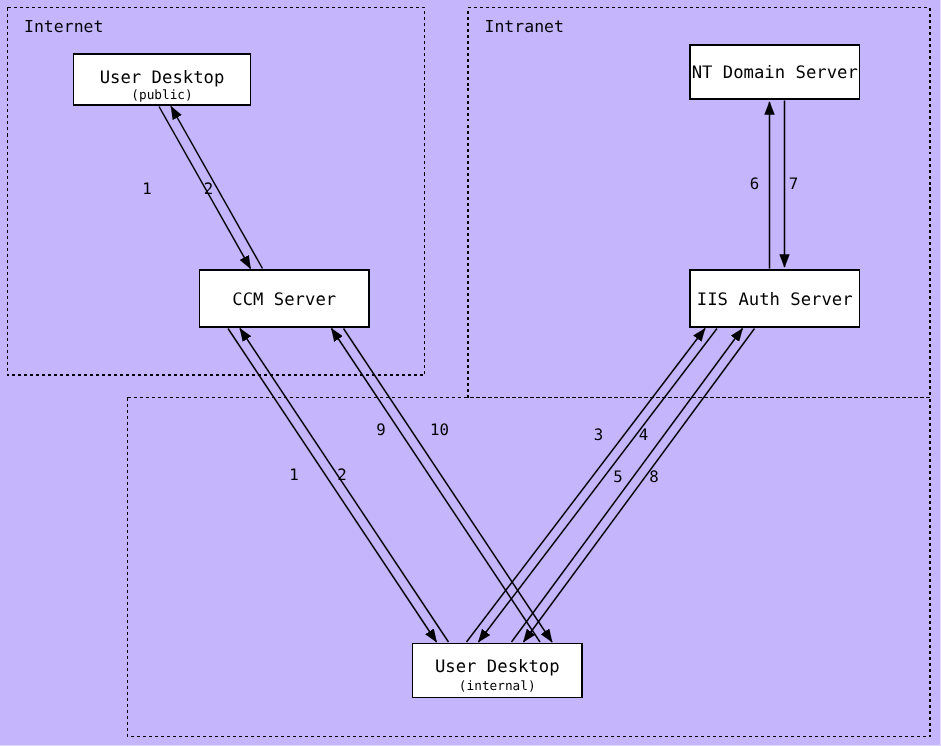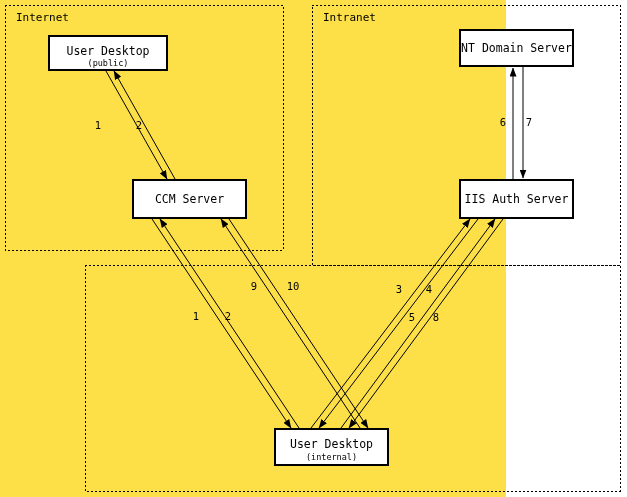--- a/index.html
+++ b/index.html
@@ -8,23 +8,23 @@
     background: #ffffff;
   }
   body {
     width: 627px;
     height: 497px;
     font-family: "DejaVu Sans Mono", monospace;
     overflow: hidden;
   }
   #diagram-root {
     position: relative;
-    width: 506px;
+    width: 627px;
     height: 497px;
-    background: #fde047;
+    background: #c4b5fd;
   }
   svg#diagram-svg {
     display: block;
     width: 627px;
     height: 497px;
   }
   .zone-box {
     fill: none;
     stroke: #000000;
     stroke-width: 1;

